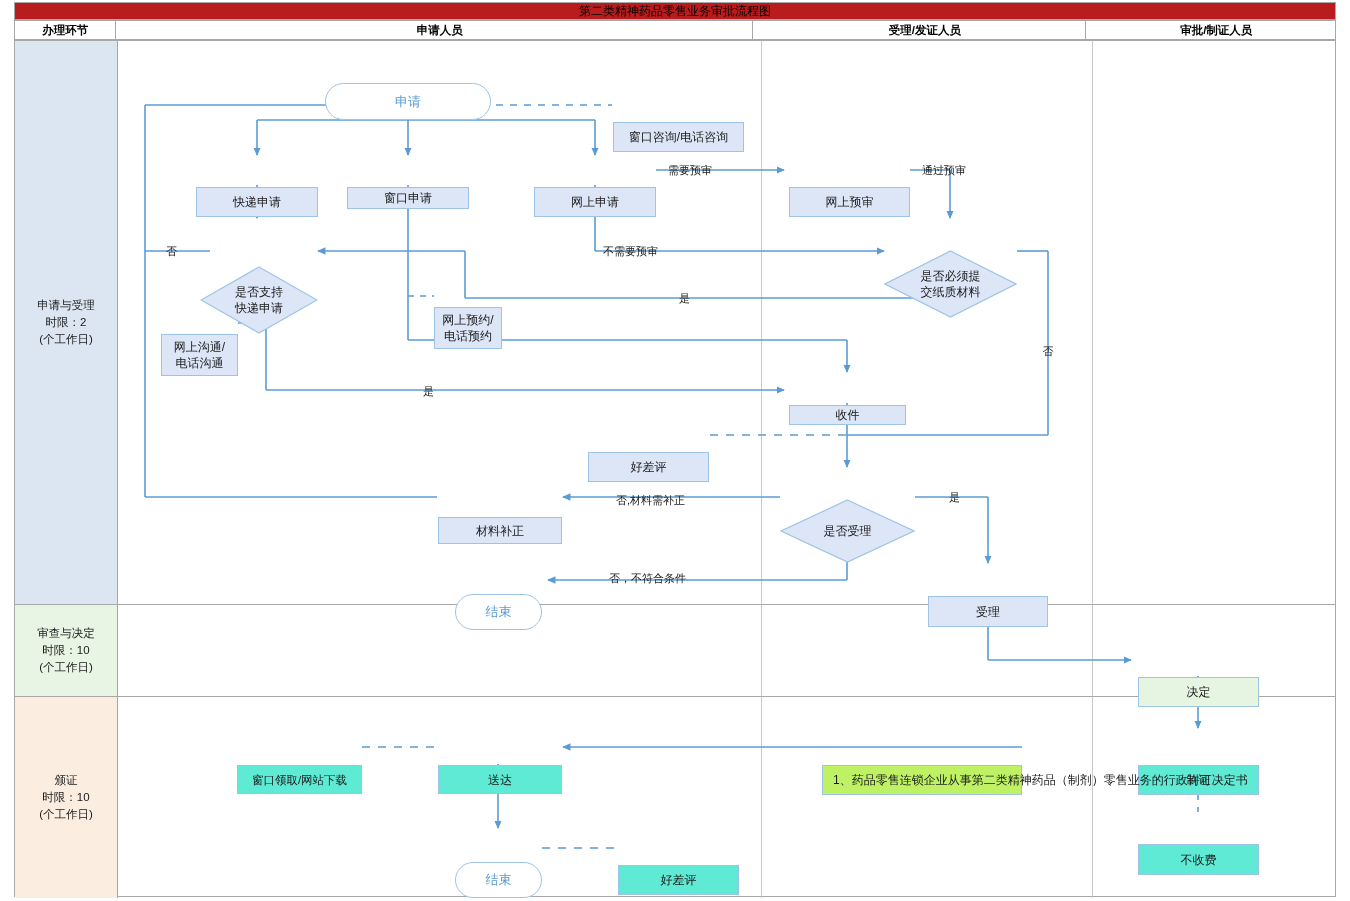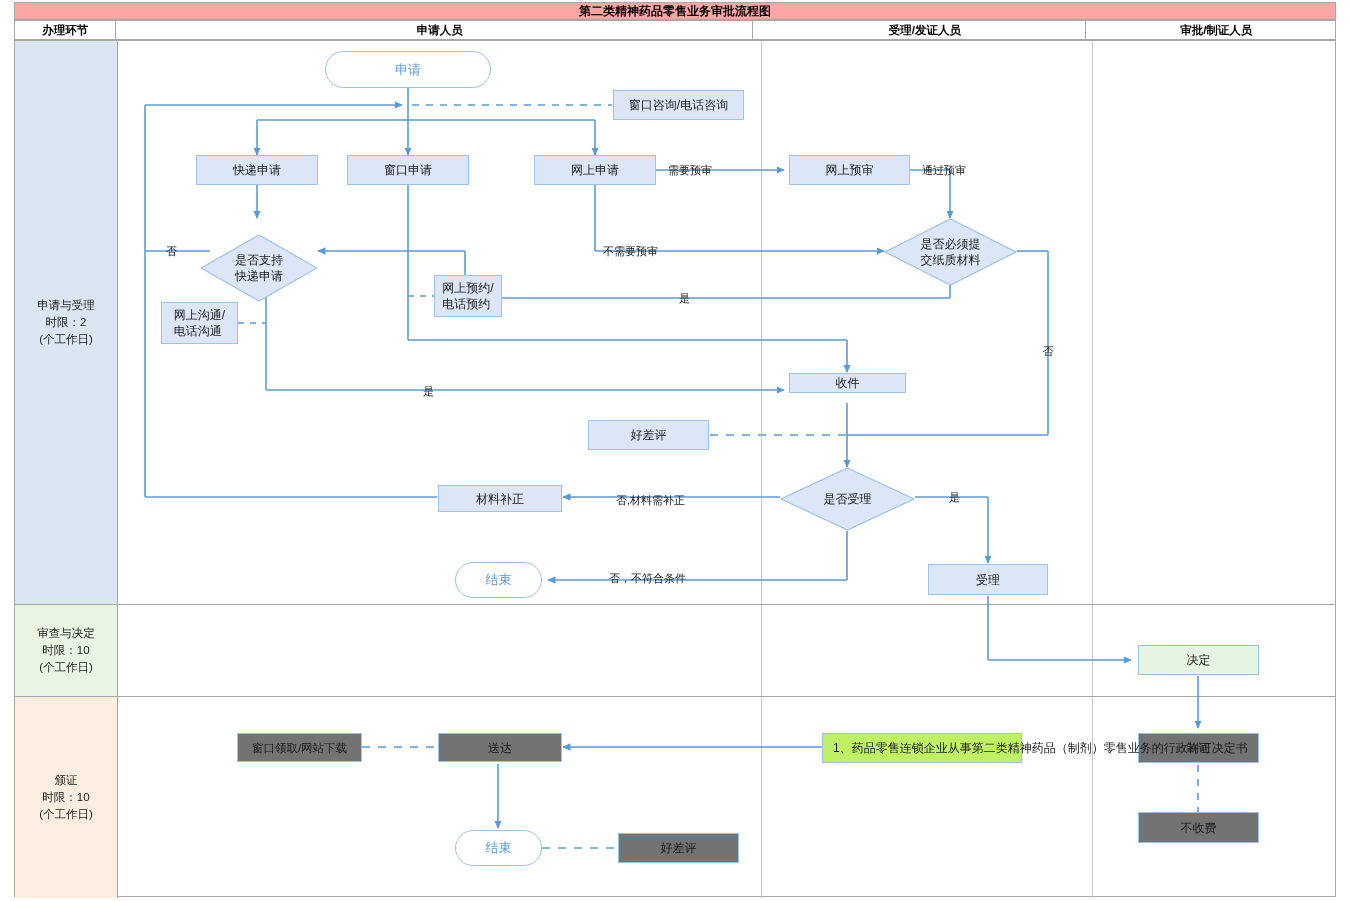--- a/index.html
+++ b/index.html
@@ -19,22 +19,22 @@
 
   
   .frame{
     position:absolute;
     border:1px solid #a8a8a8;
     box-sizing:border-box;
   }
   .title-bar{
     left:14px; top:2px; width:1322px; height:18px;
     display:flex; align-items:center; justify-content:center;
-    font-size:12px; font-weight:bold; color:#000;
-    background:#fca5a5;
+    font-size:12px; font-weight:normal; color:#000;
+    background:#b91c1c;
   }
   .header-row{
     left:14px; top:20px; width:1322px; height:20px;
     display:flex;
     background:#ffffff;
     gap:11px;
   }
   .header-cell{
     display:flex; align-items:center; justify-content:center;
     font-size:11.5px; font-weight:bold; color:#000;
@@ -98,37 +98,39 @@
     pointer-events:none;
   }
 
   
   .node{
     position:absolute;
     box-sizing:border-box;
     display:flex;
     align-items:center;
     justify-content:center;
+    text-align:center;
     font-size:12px;
     line-height:16px;
     white-space:pre-line;
     z-index:3;
+    margin-top:32px;
   }
   .n-box{
     background:#dce6f7;
     border:1px solid #9dc3e6;
     color:#1a1a1a;
   }
   .n-box-green{
     background:#e6f5e1;
     border:1px solid #9dc3e6;
     color:#1a1a1a;
   }
   .n-box-peach{
-    background:#737373;
+    background:#5eead4;
     border:1px solid #9dc3e6;
     color:#1a1a1a;
   }
   .n-term{
     background:#ffffff;
     border:1px solid #9dc3e6;
     border-radius:24px;
     color:#5b9bd5;
   }
   .n-diamond{
@@ -281,21 +283,21 @@
       <path d="M542,848 L617,848" stroke-dasharray="8,8"></path>
     </g>
   </svg>
 
   <div class="node n-term" style="left:325px;top:51px;width:166px;height:37px;font-size:13px;">申请</div>
 
   <div class="node n-box" style="left:613px;top:90px;width:131px;height:30px;">窗口咨询/电话咨询</div>
 
   <div class="node n-box" style="left:196px;top:155px;width:122px;height:30px;">快递申请</div>
 
-  <div class="node n-box" style="left:347px;top:155px;width:122px;height:30px;">窗口申请</div>
+  <div class="node n-box" style="left:347px;top:155px;width:122px;height:22px;">窗口申请</div>
 
   <div class="node n-box" style="left:534px;top:155px;width:122px;height:30px;">网上申请</div>
 
   <div class="node n-box" style="left:789px;top:155px;width:121px;height:30px;">网上预审</div>
 
   <div class="node n-diamond" style="left:200px;top:234px;width:118px;height:68px;">
     <svg class="dshape" viewBox="0 0 118 68" preserveAspectRatio="none">
       <polygon points="59,1 117,34 59,67 1,34" fill="#dce6f7" stroke="#9dc3e6" stroke-width="1.2"></polygon>
     </svg>
     <span>是否支持

